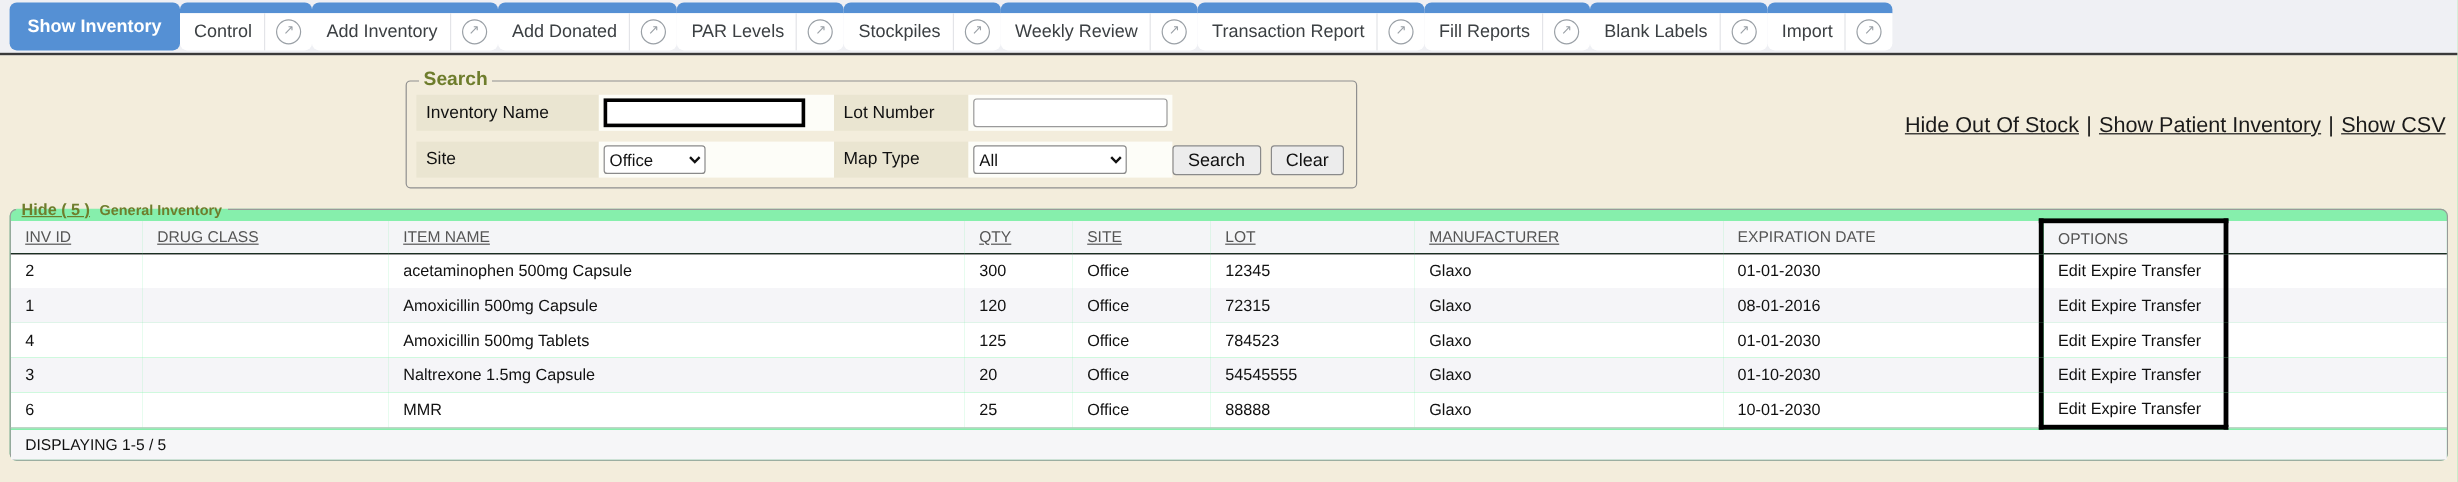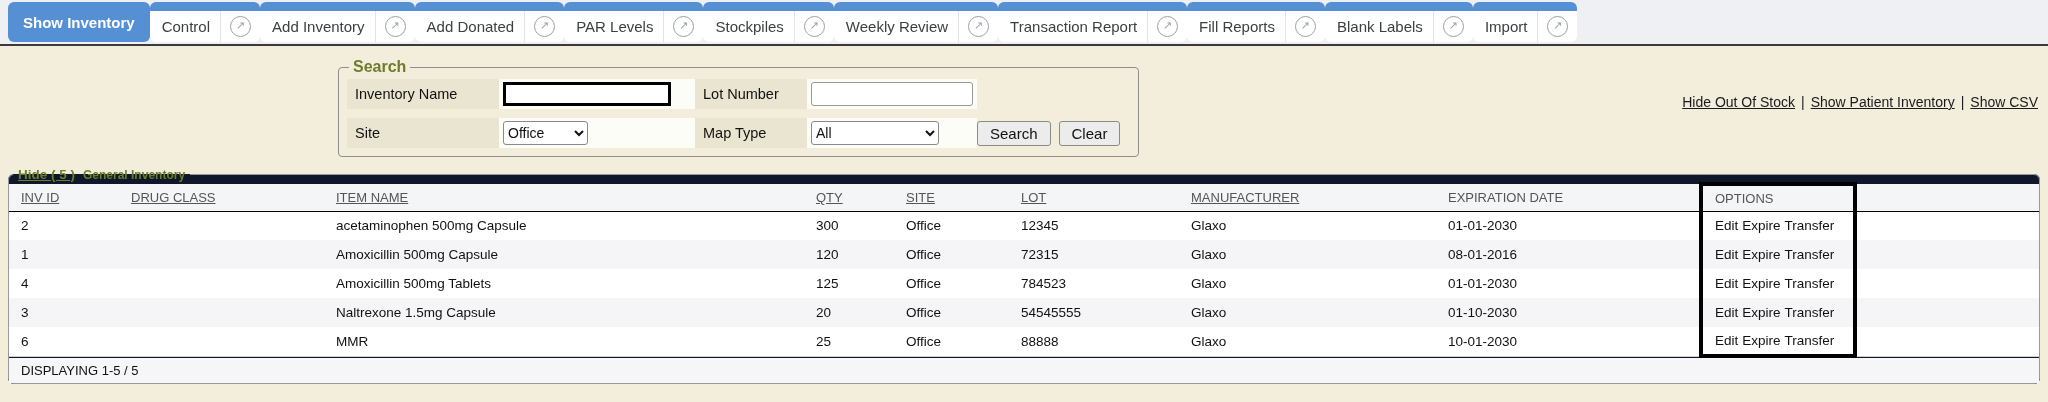--- a/index.html
+++ b/index.html
@@ -32,21 +32,21 @@
     background:#5590d4; border-radius:6px; justify-content:center; height:40px;
   }
   .tab.active .label { color:#ffffff; font-weight:bold; padding:0 15px; }
 
   
   .search-row { display:flex; align-items:flex-start; padding:6px 10px 0 0; }
   .search-spacer { width:338px; flex:none; }
   fieldset.search {
     flex:none; width:630px;
     border:1px solid #8f8f8f; border-radius:4px;
-    padding:3px 16px 8px 8px; margin-top:6px;
+    padding:3px 8px 8px 8px; margin-top:6px;
   }
   fieldset.search legend { color:#6e7d2c; font-weight:bold; font-size:16px; padding:0 4px; margin-left:2px; }
   .sgrid { display:grid; grid-template-columns:152px 196px 112px 170px 1fr; row-gap:9px; }
   .scell { height:30px; display:flex; align-items:center; font-size:14.5px; color:#111; }
   .lbl { background:#eae5d1; padding-left:8px; }
   .val { background:#fdfdf8; padding-left:4px; }
   .btns { background:transparent; justify-content:flex-end; gap:8px; padding-right:2px; }
   input.focused {
     width:168px; height:24px; border:3px solid #000; background:#fff;
     font-size:14px; padding:0 4px; outline:none;
@@ -62,30 +62,30 @@
   .site-sel { width:85px; }
   .map-sel { width:128px; }
   button.formbtn {
     font-family:"Liberation Sans", sans-serif; font-size:15px; color:#111;
     background:#ececec; border:1px solid #8a8a8a; border-radius:3px;
     padding:3px 12px; cursor:pointer;
   }
 
   .top-links {
     flex:1; display:flex; justify-content:flex-end; align-items:flex-end;
-    gap:6px; padding-top:42px; font-size:14px; color:#1a1a1a; white-space:nowrap;
+    gap:6px; padding-top:42px; font-size:18px; color:#1a1a1a; white-space:nowrap;
   }
   .top-links a { color:#1a1a1a; text-decoration:underline; cursor:pointer; }
   .top-links .pipe { text-decoration:none; }
 
   
   fieldset.inv {
     margin:10px 8px 0 8px;
     border:1px solid #999; border-radius:6px;
-    background:#0f172a; padding:0;
+    background:#86efac; padding:0;
   }
   fieldset.inv legend { margin-left:4px; padding:0 5px; display:flex; align-items:baseline; gap:8px; }
   .hide-link { color:#6e7d2c; font-size:13.5px; font-weight:bold; text-decoration:underline; cursor:pointer; }
   .inv-title { color:#6e7d2c; font-size:12px; font-weight:bold; }
 
   table.invtab { width:100%; border-collapse:collapse; table-layout:fixed; font-size:13.5px; color:#111; }
   table.invtab th, table.invtab td { padding:0 12px; text-align:left; font-weight:normal; overflow:hidden; white-space:nowrap; }
   thead tr { height:27px; background:#f4f5f7; }
   thead th { border-bottom:1px solid #000000;margin-left:38px; }
   thead th span { color:#555; font-size:13px; }

